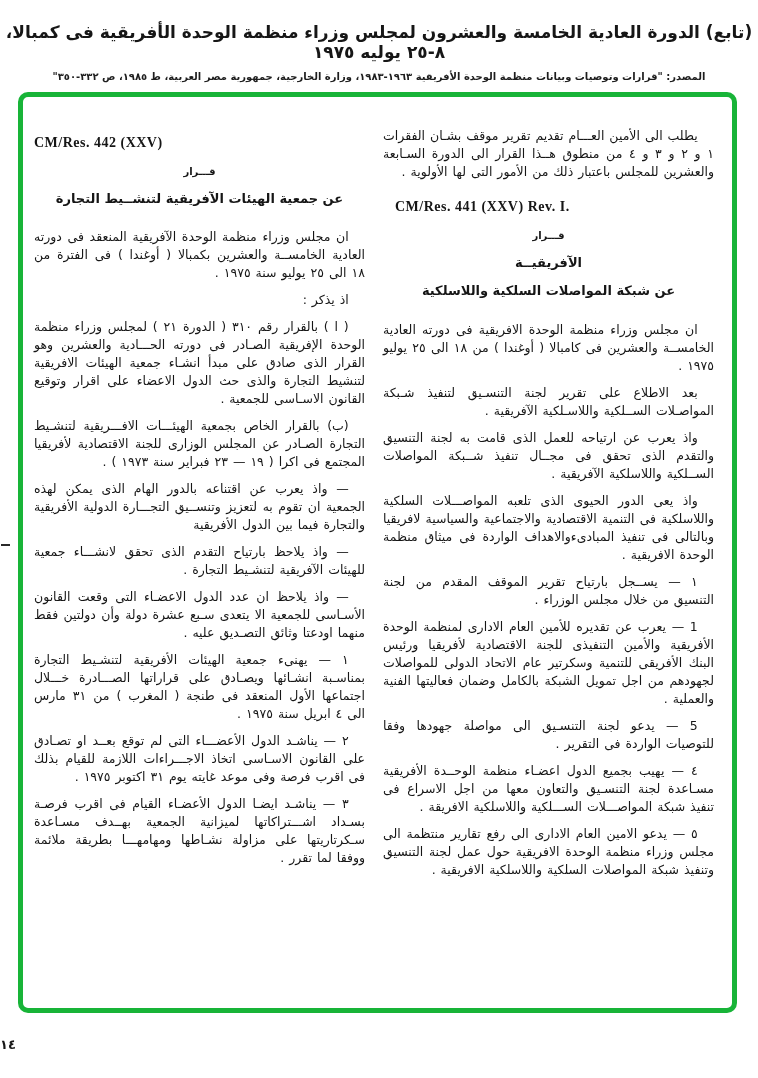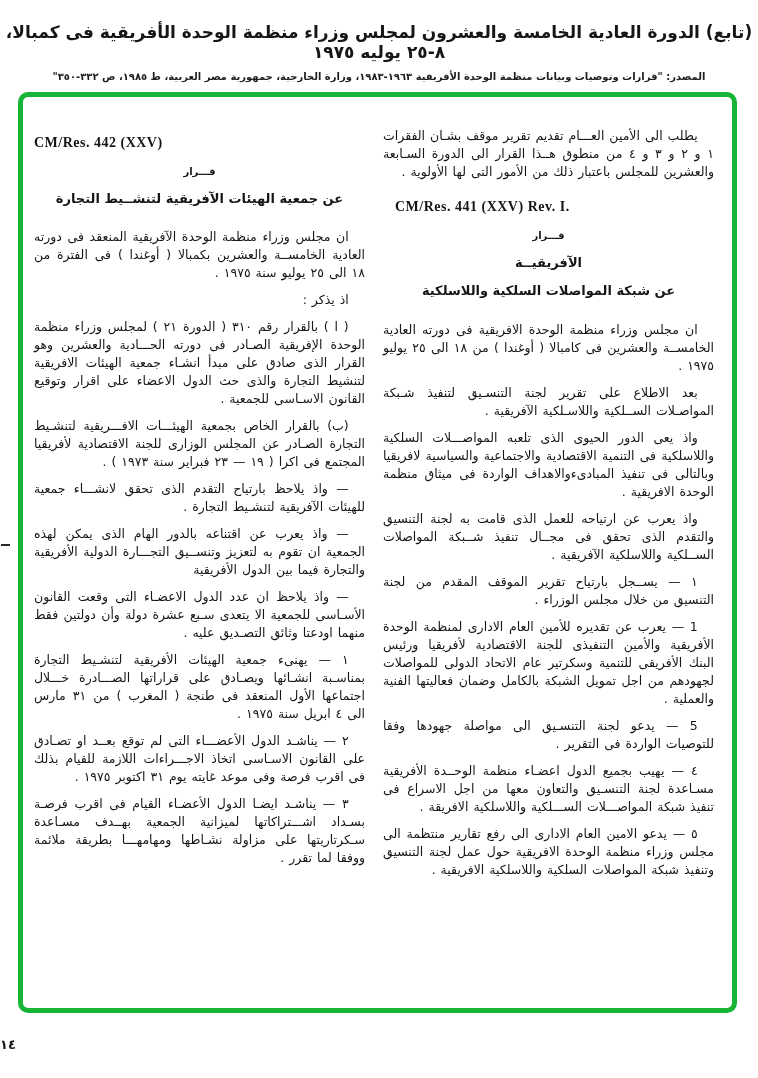--- a/index.html
+++ b/index.html
@@ -110,39 +110,39 @@
   <div class="cols">
 
     <section class="col col-right">
       <p class="body-p">يطلب الى الأمين العـــام تقديم تقرير موقف بشـان الفقرات ١ و ٢ و ٣ و ٤ من منطوق هــذا القرار الى الدورة السـابعة والعشرين للمجلس باعتبار ذلك من الأمور التى لها الأولوية .</p>
       <div class="res-id">CM/Res. 441 (XXV) Rev. I.</div>
       <h2 class="decree-title">قـــرار</h2>
       <h3 class="decree-sub">الآفريقيــة</h3>
       <h3 class="decree-sub">عن شبكة المواصلات السلكية واللاسلكية</h3>
       <p class="body-p after-sub">ان مجلس وزراء منظمة الوحدة الافريقية فى دورته العادية الخامســة والعشرين فى كامبالا ( أوغندا ) من ١٨ الى ٢٥ يوليو ١٩٧٥ .</p>
       <p class="body-p">بعد الاطلاع على تقرير لجنة التنسـيق لتنفيذ شـبكة المواصـلات الســلكية واللاسـلكية الآفريقية .</p>
+      <p class="body-p">واذ يعرب عن ارتياحه للعمل الذى قامت به لجنة التنسيق والتقدم الذى تحقق فى مجــال تنفيذ شــبكة المواصلات الســلكية واللاسلكية الآفريقية .</p>
       <p class="body-p">واذ يعى الدور الحيوى الذى تلعبه المواصـــلات السلكية واللاسلكية فى التنمية الاقتصادية والاجتماعية والسياسية لافريقيا وبالتالى فى تنفيذ المبادىءوالاهداف الواردة فى ميثاق منظمة الوحدة الافريقية .</p>
-      <p class="body-p">واذ يعرب عن ارتياحه للعمل الذى قامت به لجنة التنسيق والتقدم الذى تحقق فى مجــال تنفيذ شــبكة المواصلات الســلكية واللاسلكية الآفريقية .</p>
       <p class="body-p">١ — يســجل بارتياح تقرير الموقف المقدم من لجنة التنسيق من خلال مجلس الوزراء .</p>
       <p class="body-p">1 — يعرب عن تقديره للأمين العام الادارى لمنظمة الوحدة الأفريقية والأمين التنفيذى للجنة الاقتصادية لأفريقيا ورئيس البنك الأفريقى للتنمية وسكرتير عام الاتحاد الدولى للمواصلات لجهودهم من اجل تمويل الشبكة بالكامل وضمان فعاليتها الفنية والعملية .</p>
       <p class="body-p">5 — يدعو لجنة التنسـيق الى مواصلة جهودها وفقا للتوصيات الواردة فى التقرير .</p>
       <p class="body-p">٤ — يهيب بجميع الدول اعضـاء منظمة الوحــدة الأفريقية مسـاعدة لجنة التنسـيق والتعاون معها من اجل الاسراع فى تنفيذ شبكة المواصـــلات الســـلكية واللاسلكية الافريقة .</p>
       <p class="body-p">٥ — يدعو الامين العام الادارى الى رفع تقارير منتظمة الى مجلس وزراء منظمة الوحدة الافريقية حول عمل لجنة التنسيق وتنفيذ شبكة المواصلات السلكية واللاسلكية الافريقية .</p>
     </section>
 
     <section class="col col-left">
       <div class="res-id">CM/Res. 442 (XXV)</div>
       <h2 class="decree-title">قـــرار</h2>
       <h3 class="decree-sub">عن جمعية الهيئات الآفريقية لتنشــيط التجارة</h3>
       <p class="body-p after-sub">ان مجلس وزراء منظمة الوحدة الآفريقية المنعقد فى دورته العادية الخامســة والعشرين بكمبالا ( أوغندا ) فى الفترة من ١٨ الى ٢٥ يوليو سنة ١٩٧٥ .</p>
       <p class="body-p">اذ يذكر :</p>
       <p class="body-p">( ا ) بالقرار رقم ٣١٠ ( الدورة ٢١ ) لمجلس وزراء منظمة الوحدة الإفريقية الصـادر فى دورته الحـــادية والعشرين وهو القرار الذى صادق على مبدأ انشـاء جمعية الهيئات الافريقية لتنشيط التجارة والذى حث الدول الاعضاء على اقرار وتوقيع القانون الاسـاسى للجمعية .</p>
       <p class="body-p">(ب) بالقرار الخاص بجمعية الهيئـــات الافـــريقية لتنشـيط التجارة الصـادر عن المجلس الوزارى للجنة الاقتصادية لأفريقيا المجتمع فى اكرا ( ١٩ — ٢٣ فبراير سنة ١٩٧٣ ) .</p>
+      <p class="body-p">— واذ يعرب عن اقتناعه بالدور الهام الذى يمكن لهذه الجمعية ان تقوم به لتعزيز وتنســيق التجـــارة الدولية الأفريقية والتجارة فيما بين الدول الأفريقية</p>
       <p class="body-p">— واذ يلاحظ بارتياح التقدم الذى تحقق لانشـــاء جمعية للهيئات الآفريقية لتنشـيط التجارة .</p>
-      <p class="body-p">— واذ يعرب عن اقتناعه بالدور الهام الذى يمكن لهذه الجمعية ان تقوم به لتعزيز وتنســيق التجـــارة الدولية الأفريقية والتجارة فيما بين الدول الأفريقية</p>
       <p class="body-p">— واذ يلاحظ ان عدد الدول الاعضـاء التى وقعت القانون الأسـاسى للجمعية الا يتعدى سـبع عشرة دولة وأن دولتين فقط منهما اودعتا وثائق التصـديق عليه .</p>
       <p class="body-p">١ — يهنىء جمعية الهيئات الأفريقية لتنشـيط التجارة بمناسـبة انشـائها ويصـادق على قراراتها الصـــادرة خـــلال اجتماعها الأول المنعقد فى طنجة ( المغرب ) من ٣١ مارس الى ٤ ابريل سنة ١٩٧٥ .</p>
       <p class="body-p">٢ — يناشـد الدول الأعضـــاء التى لم توقع بعــد او تصـادق على القانون الاسـاسى اتخاذ الاجـــراءات اللازمة للقيام بذلك فى اقرب فرصة وفى موعد غايته يوم ٣١ اكتوبر ١٩٧٥ .</p>
       <p class="body-p">٣ — يناشـد ايضـا الدول الأعضـاء القيام فى اقرب فرصـة بسـداد اشـــتراكاتها لميزانية الجمعية بهــدف مسـاعدة سـكرتاريتها على مزاولة نشـاطها ومهامهـــا بطريقة ملائمة ووفقا لما تقرر .</p>
     </section>
 
   </div>
 </div>
 
 <div class="page-number">١٤</div>

